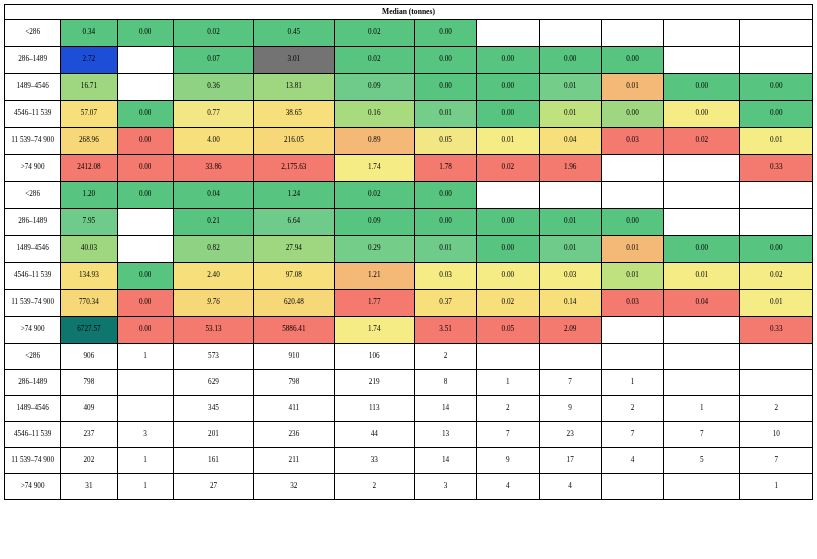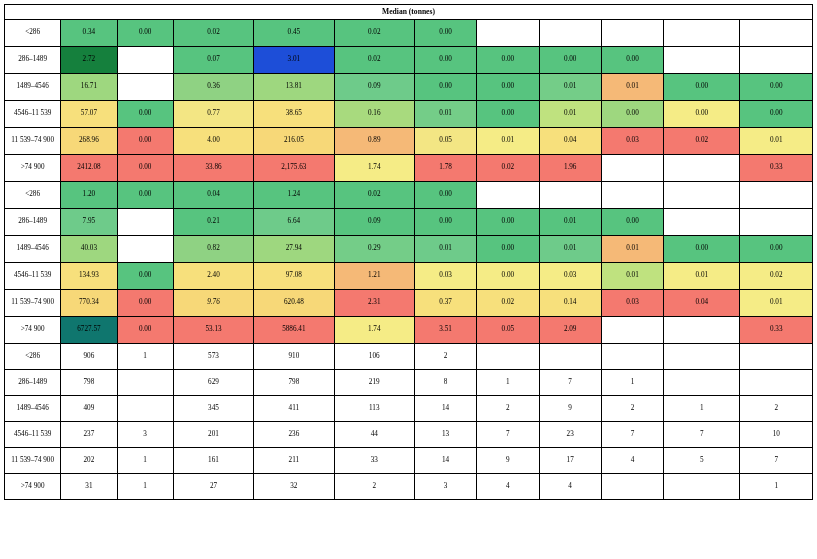--- a/index.html
+++ b/index.html
@@ -75,24 +75,24 @@
           <td style="background: rgb(87, 196, 127);">0.02</td>
           <td style="background: rgb(87, 196, 127);">0.00</td>
           <td></td>
           <td></td>
           <td></td>
           <td></td>
           <td></td>
         </tr>
         <tr class="datarow">
           <td class="lbl">286–1489</td>
-          <td style="background: #15803d;">2.72</td>
+          <td style="background: #1d4ed8;">2.72</td>
           <td></td>
           <td style="background: rgb(87, 196, 127);">0.07</td>
-          <td style="background: #1d4ed8; margin-left: 7px;">3.01</td>
+          <td style="background: #737373; margin-left: 7px;">3.01</td>
           <td style="background: rgb(87, 196, 127);">0.02</td>
           <td style="background: rgb(87, 196, 127);">0.00</td>
           <td style="background: rgb(87, 196, 127);">0.00</td>
           <td style="background: rgb(87, 196, 127);">0.00</td>
           <td style="background: rgb(87, 196, 127);">0.00</td>
           <td></td>
           <td></td>
         </tr>
         <tr class="datarow">
           <td class="lbl">1489–4546</td>
@@ -205,21 +205,21 @@
           <td style="background: rgb(191, 226, 127);">0.01</td>
           <td style="background: rgb(245, 236, 134);">0.01</td>
           <td style="background: rgb(245, 236, 134);">0.02</td>
         </tr>
         <tr class="datarow">
           <td class="lbl">11 539–74 900</td>
           <td style="background: rgb(247, 216, 120);">770.34</td>
           <td style="background: rgb(244, 121, 111);">0.00</td>
           <td style="background: rgb(247, 216, 120); font-style: italic;">9.76</td>
           <td style="background: rgb(247, 216, 120);">620.48</td>
-          <td style="background: rgb(244, 121, 111);">2.31</td>
+          <td style="background: rgb(244, 121, 111);">1.77</td>
           <td style="background: rgb(247, 224, 124);">0.37</td>
           <td style="background: rgb(247, 224, 124);">0.02</td>
           <td style="background: rgb(247, 224, 124);">0.14</td>
           <td style="background: rgb(244, 121, 111);">0.03</td>
           <td style="background: rgb(244, 121, 111);">0.04</td>
           <td style="background: rgb(245, 236, 134);">0.01</td>
         </tr>
         <tr class="datarow">
           <td class="lbl">&gt;74 900</td>
           <td style="background: #0f766e;">6727.57</td>

